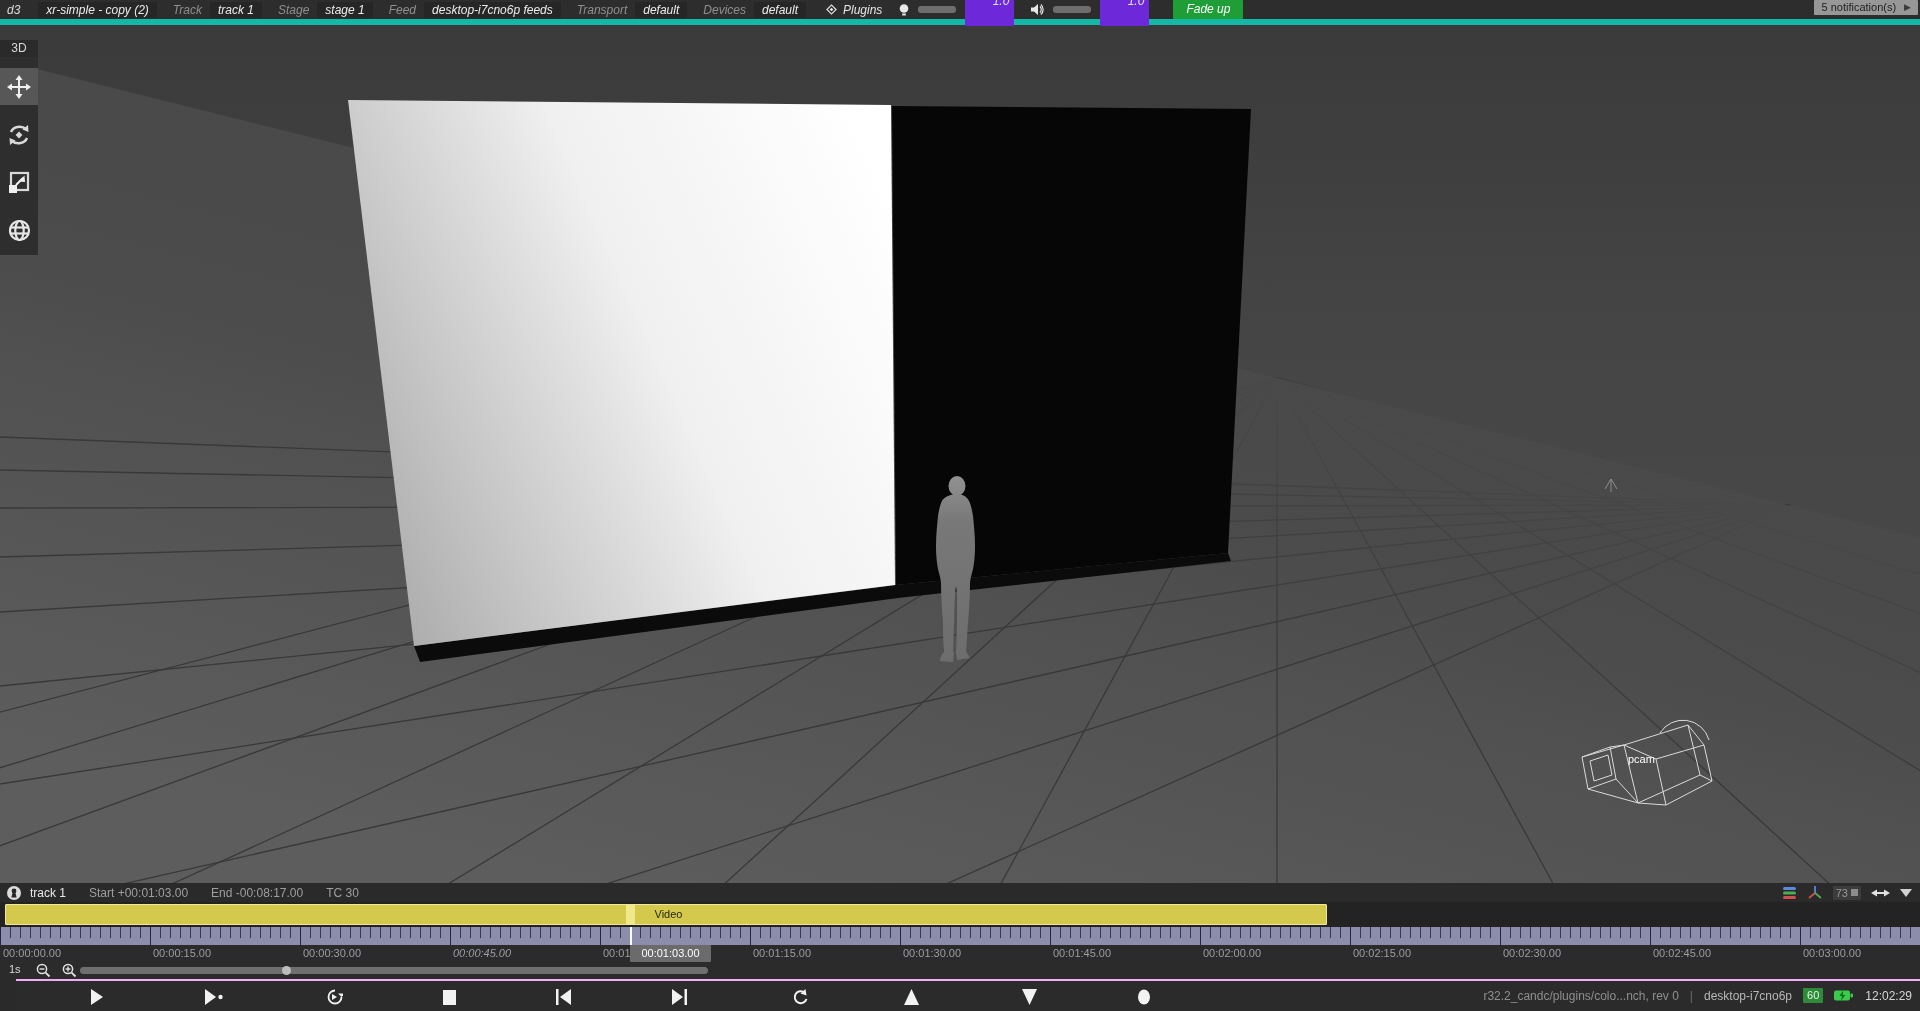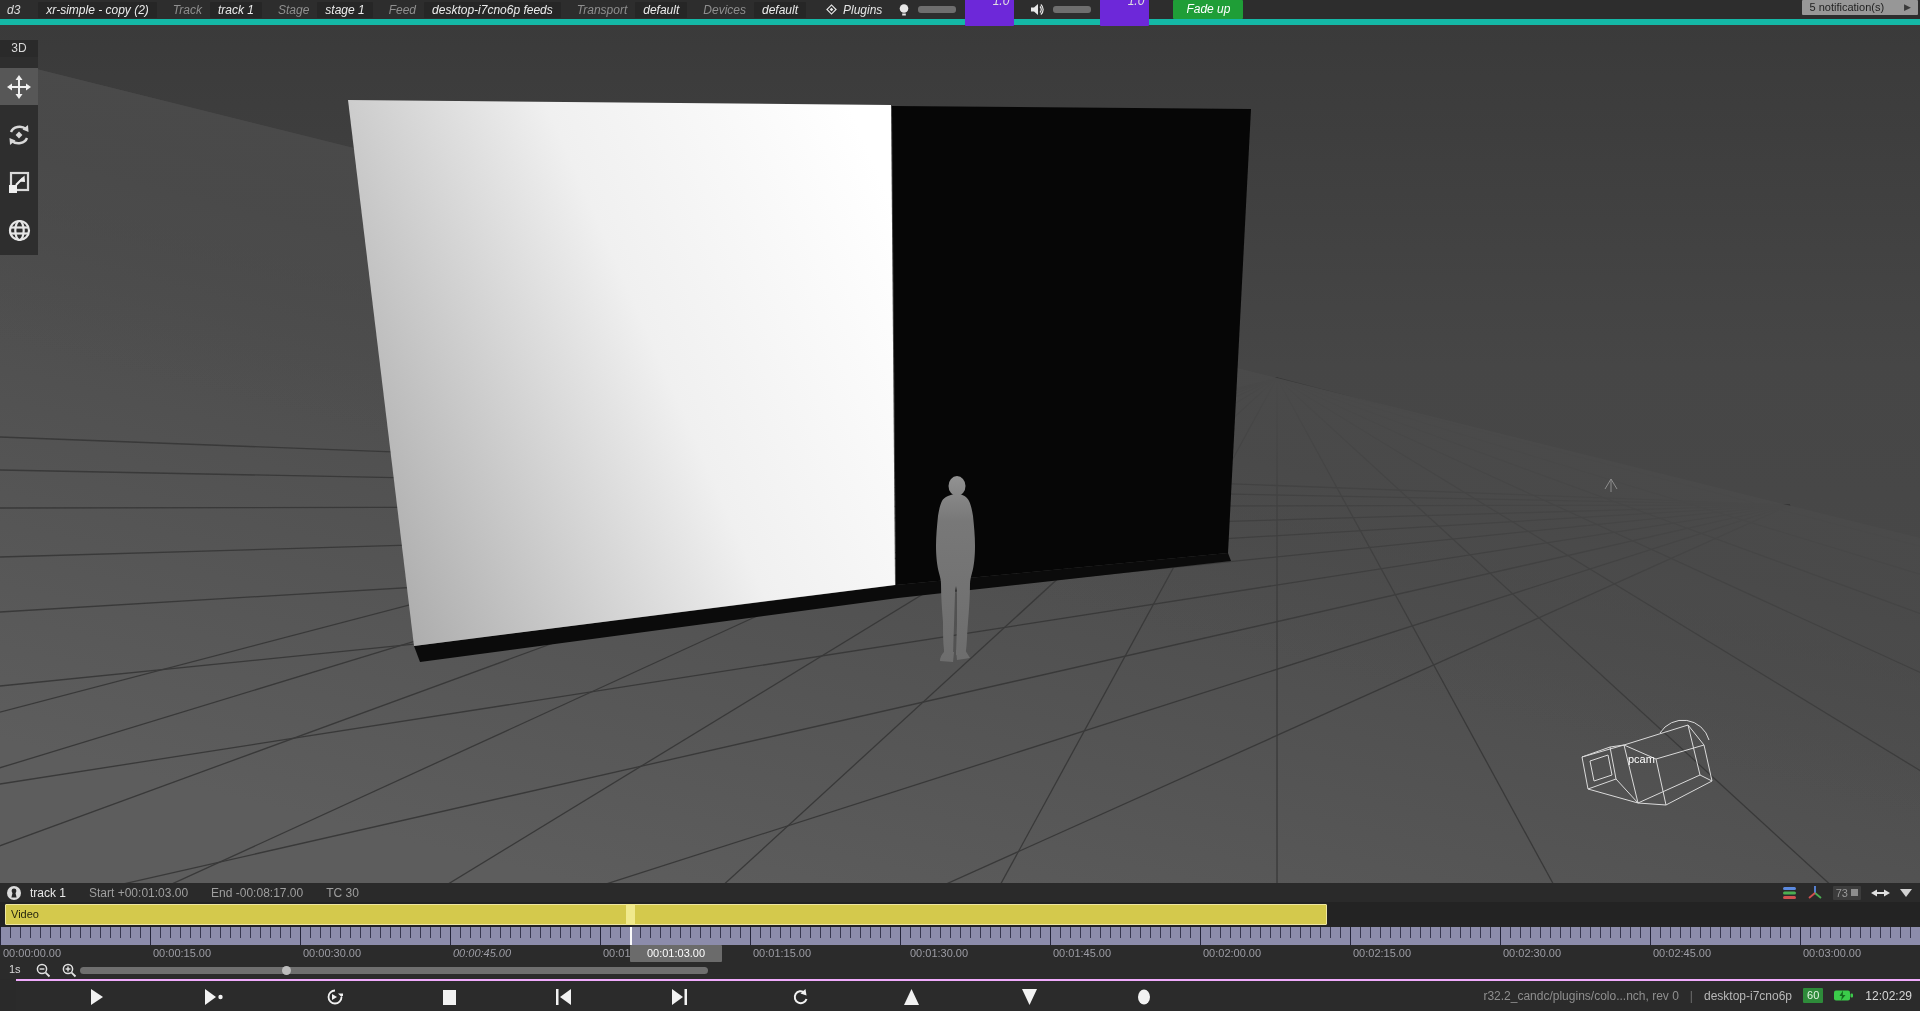--- a/index.html
+++ b/index.html
@@ -27,21 +27,21 @@
   .menubar .valfield{
     margin-left:9px;width:42px;height:24px;background:#6d28d9;color:#e0e0e0;
     text-align:right;padding:0 5px 8px 2px;line-height:15px;border-radius:1px;
   }
   .fadeup{
     margin-left:24px;background:#1f9e37;color:#fff;height:19px;line-height:19px;
     padding:0 13px;border-radius:1px;
   }
   .notif{
     position:absolute;top:0;right:2px;height:15px;background:#979797;color:#222;
-    font-size:11px;line-height:15px;padding:0 7px;display:flex;align-items:center;gap:20px;
+    font-size:11px;line-height:15px;padding:0 7px;display:flex;align-items:center;gap:8px;
     border-radius:1px;z-index:60;
   }
   .notif .tri{color:#3a3a3a;font-size:9px;}
   
   .tools{
     position:absolute;left:0;top:40px;width:38px;z-index:40;
     background:#2e2e2e;padding-bottom:6px;
   }
   .tools .mode{height:17px;line-height:17px;text-align:center;color:#d8d8d8;font-size:12px;background:#2a2a2a;}
   .tools .tool{width:38px;height:37px;margin-top:11px;display:flex;align-items:center;justify-content:center;}
@@ -56,41 +56,41 @@
     position:absolute;top:0;left:0;right:0;height:19px;background:#2a2a2a;
     border-bottom:1px solid #1f1f1f;color:#9f9f9f;font-size:12px;
     display:flex;align-items:center;
   }
   .track-header .tname{color:#e8e8e8;margin-left:8px;}
   .track-header .meta{margin-left:23px;}
   .th-right{position:absolute;right:8px;top:0;height:19px;display:flex;align-items:center;gap:10px;}
   .counterbox{background:#3c3c3c;height:14px;display:flex;align-items:center;gap:3px;
     padding:0 3px;color:#999;font-size:11px;border-radius:1px;}
   .counterbox .sq{width:7px;height:7px;background:#8d8d8d;display:inline-block;}
-  .video-row{position:absolute;top:19px;left:0;right:0;height:25px;background:#232323;}
+  .video-row{position:absolute;top:19px;left:0;right:0;height:25px;background:#232323;text-align:center;}
   .video-bar{
     position:absolute;left:5px;top:2px;width:1322px;height:21px;
     background:#d4c94c;border:1px solid #efe7a0;box-sizing:border-box;border-radius:1px;
     color:#26260f;font-size:11px;line-height:19px;padding-left:5px;
   }
   .video-playhead{position:absolute;left:626px;top:2px;width:9px;height:21px;background:#f0e98c;}
   .ruler{position:absolute;top:44px;left:0;right:0;height:18px;background:#8c8cab;overflow:hidden;}
   .ruler .minor{
     position:absolute;top:0;left:0;right:0;height:11px;
     background:repeating-linear-gradient(to right,rgba(40,40,64,.85) 0 1px,transparent 1px 10px);
   }
   .ruler .major{
     position:absolute;top:0;left:0;right:0;height:18px;
     background:repeating-linear-gradient(to right,rgba(34,34,56,.95) 0 1px,transparent 1px 150px);
   }
   .ruler-playhead{position:absolute;top:44px;left:630px;width:2px;height:18px;background:#fbfbfb;z-index:5;}
   .ruler-labels{position:absolute;top:62px;left:0;right:0;height:17px;background:#2b2b2b;color:#9c9ca4;font-size:11px;overflow:hidden;}
   .ruler-labels span{position:absolute;top:2px;}
   .tc-current{
-    position:absolute;top:62px;left:630px;width:92px;height:17px;background:#6b6b6b;
+    position:absolute;top:62px;left:630px;width:81px;height:17px;background:#6b6b6b;
     color:#fdfdfd;font-size:11px;text-align:center;line-height:17px;border-radius:1px;z-index:6;
   }
   .zoomrow{position:absolute;top:79px;left:0;right:0;height:17px;background:#2b2b2b;}
   .zoomrow .zlabel{position:absolute;left:9px;top:1px;color:#d8d8d8;font-size:11px;}
   .zoomrow .mag{position:absolute;top:1px;}
   .scroll-track{position:absolute;left:80px;top:5px;width:628px;height:7px;border-radius:4px;background:#6f6f6f;}
   .scroll-handle{position:absolute;left:282px;top:4px;width:9px;height:9px;border-radius:50%;background:#bdbdbd;}
   .transport{position:absolute;top:96px;left:0;right:0;height:32px;background:#2b2b2b;border-top:2px solid #f0abfc;margin-left:16px;}
   .tbtn{position:absolute;top:6px;width:26px;height:20px;display:flex;align-items:center;justify-content:center;background:none;border:none;padding:0;}
   .status-right{
@@ -348,21 +348,21 @@
   </div>
   <div class="ruler-playhead"></div>
 
   <div class="ruler-labels" id="ruler-labels">
       <span style="left: 3px;">00:00:00.00</span>
       <span style="left: 153px;">00:00:15.00</span>
       <span style="left: 303px;">00:00:30.00</span>
       <span style="left: 453px; font-style: italic;">00:00:45.00</span>
       <span style="left: 603px;">00:01:00.00</span>
       <span style="left: 753px;">00:01:15.00</span>
-      <span style="left: 903px; margin-left: 7px;">00:01:30.00</span>
+      <span style="left: 903px;">00:01:30.00</span>
       <span style="left: 1053px;">00:01:45.00</span>
       <span style="left: 1203px;">00:02:00.00</span>
       <span style="left: 1353px;">00:02:15.00</span>
       <span style="left: 1503px;">00:02:30.00</span>
       <span style="left: 1653px;">00:02:45.00</span>
       <span style="left: 1803px;">00:03:00.00</span>
     </div>
   <div class="tc-current">00:01:03.00</div>
 
   <div class="zoomrow">

